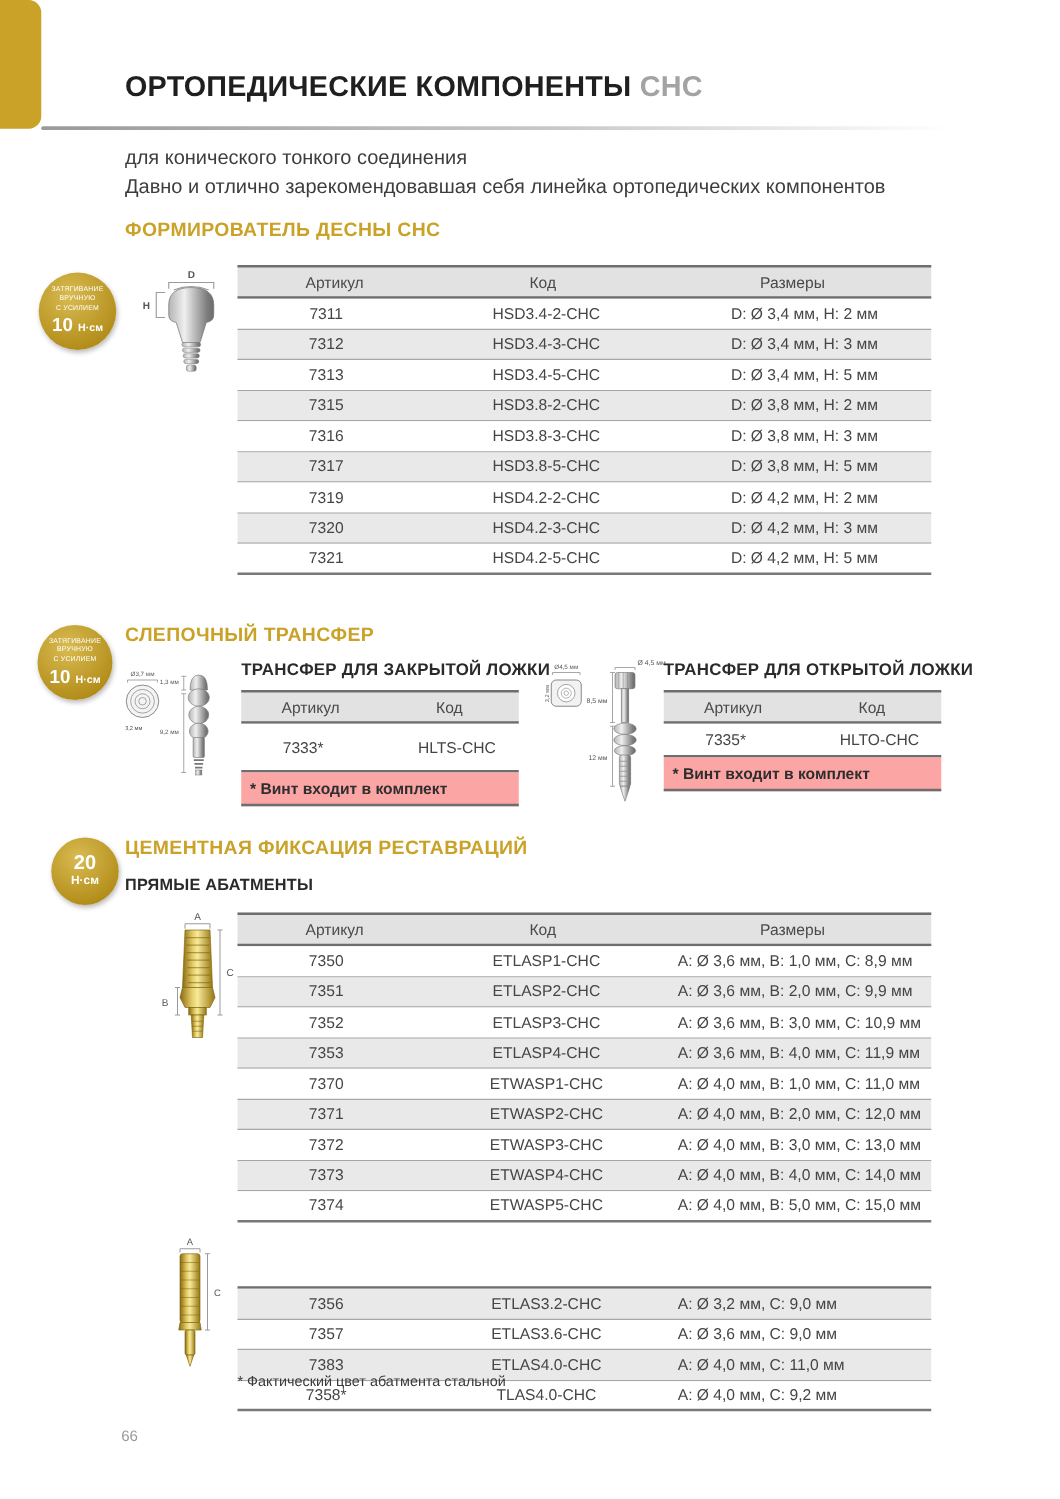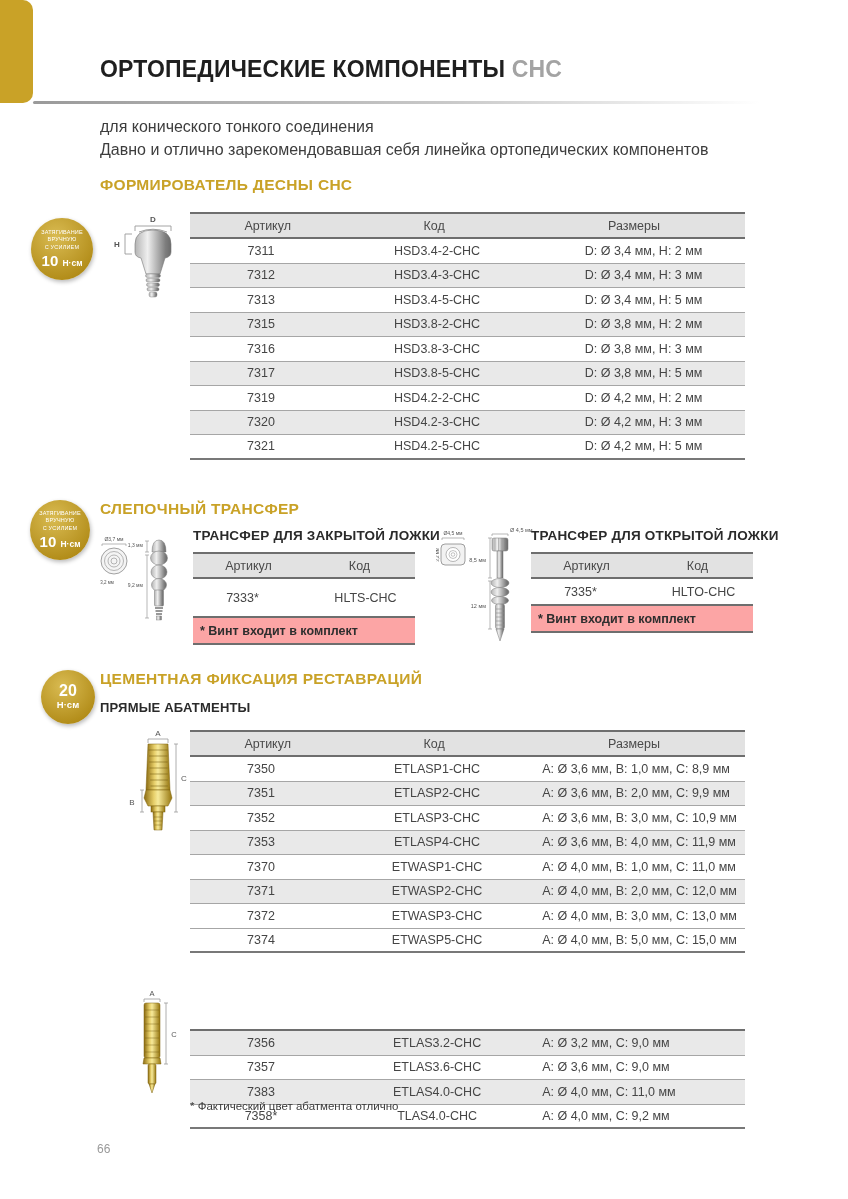--- a/index.html
+++ b/index.html
@@ -306,20 +306,25 @@
     <div class="tr alt">
       <span class="c1">7371</span>
       <span class="c2">ETWASP2-CHC</span>
       <span class="c3l">A: Ø 4,0 мм, B: 2,0 мм, C: 12,0 мм</span>
     </div>
     <div class="tr">
       <span class="c1">7372</span>
       <span class="c2">ETWASP3-CHC</span>
       <span class="c3l">A: Ø 4,0 мм, B: 3,0 мм, C: 13,0 мм</span>
     </div>
+    <div class="tr alt">
+      <span class="c1">7373</span>
+      <span class="c2">ETWASP4-CHC</span>
+      <span class="c3l">A: Ø 4,0 мм, B: 4,0 мм, C: 14,0 мм</span>
+    </div>
     <div class="tr last">
       <span class="c1">7374</span>
       <span class="c2">ETWASP5-CHC</span>
       <span class="c3l">A: Ø 4,0 мм, B: 5,0 мм, C: 15,0 мм</span>
     </div>
   </div>
 
   <svg class="dg" style="left:120px; top:988px;" width="70" height="108" viewBox="0 0 70 108">
     <text x="32" y="8" font-size="7.5" fill="#555" text-anchor="middle">A</text>
     <path d="M24 14 v-3 h16 v3" stroke="#9a9a9a" fill="none" stroke-width="0.8"></path>
@@ -348,17 +353,17 @@
       <span class="c2">ETLAS4.0-CHC</span>
       <span class="c3l">A: Ø 4,0 мм, C: 11,0 мм</span>
     </div>
     <div class="tr last">
       <span class="c1">7358*</span>
       <span class="c2">TLAS4.0-CHC</span>
       <span class="c3l">A: Ø 4,0 мм, C: 9,2 мм</span>
     </div>
   </div>
 
-  <div class="fnote" style="left:190px; top:1100px;">* Фактический цвет абатмента отлично</div>
+  <div class="fnote" style="left:190px; top:1100px;">* Фактический цвет абатмента стальной</div>
 
   <div class="pagenum">66</div>
 
 </div>
 
 </body></html>

